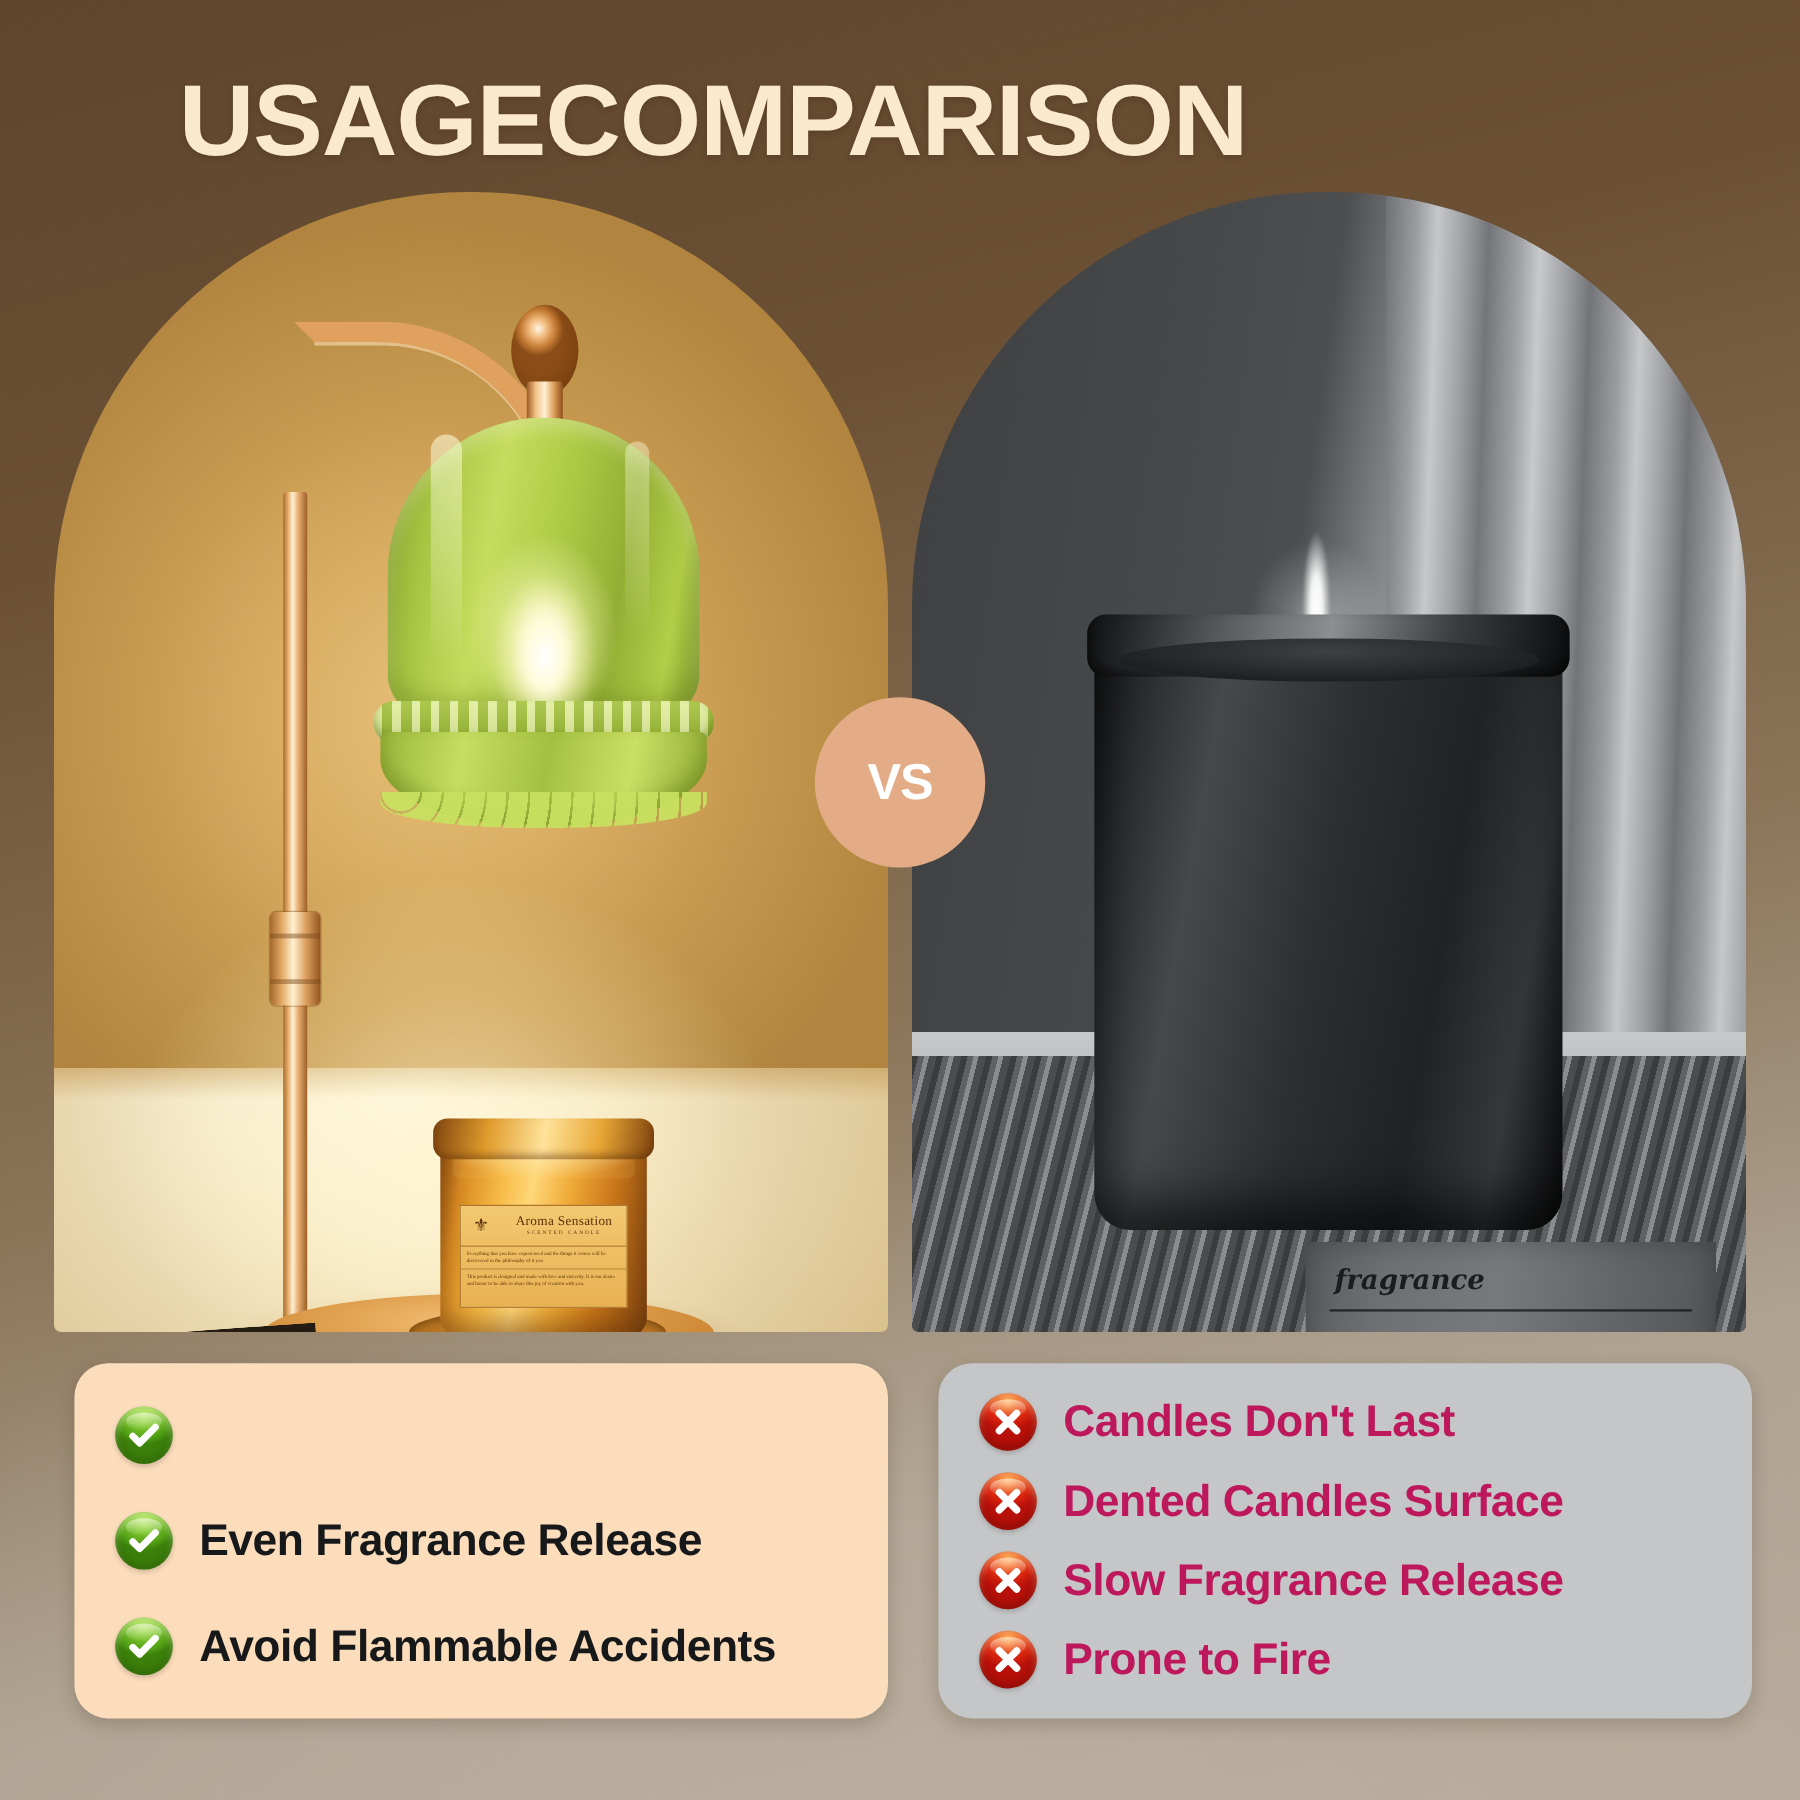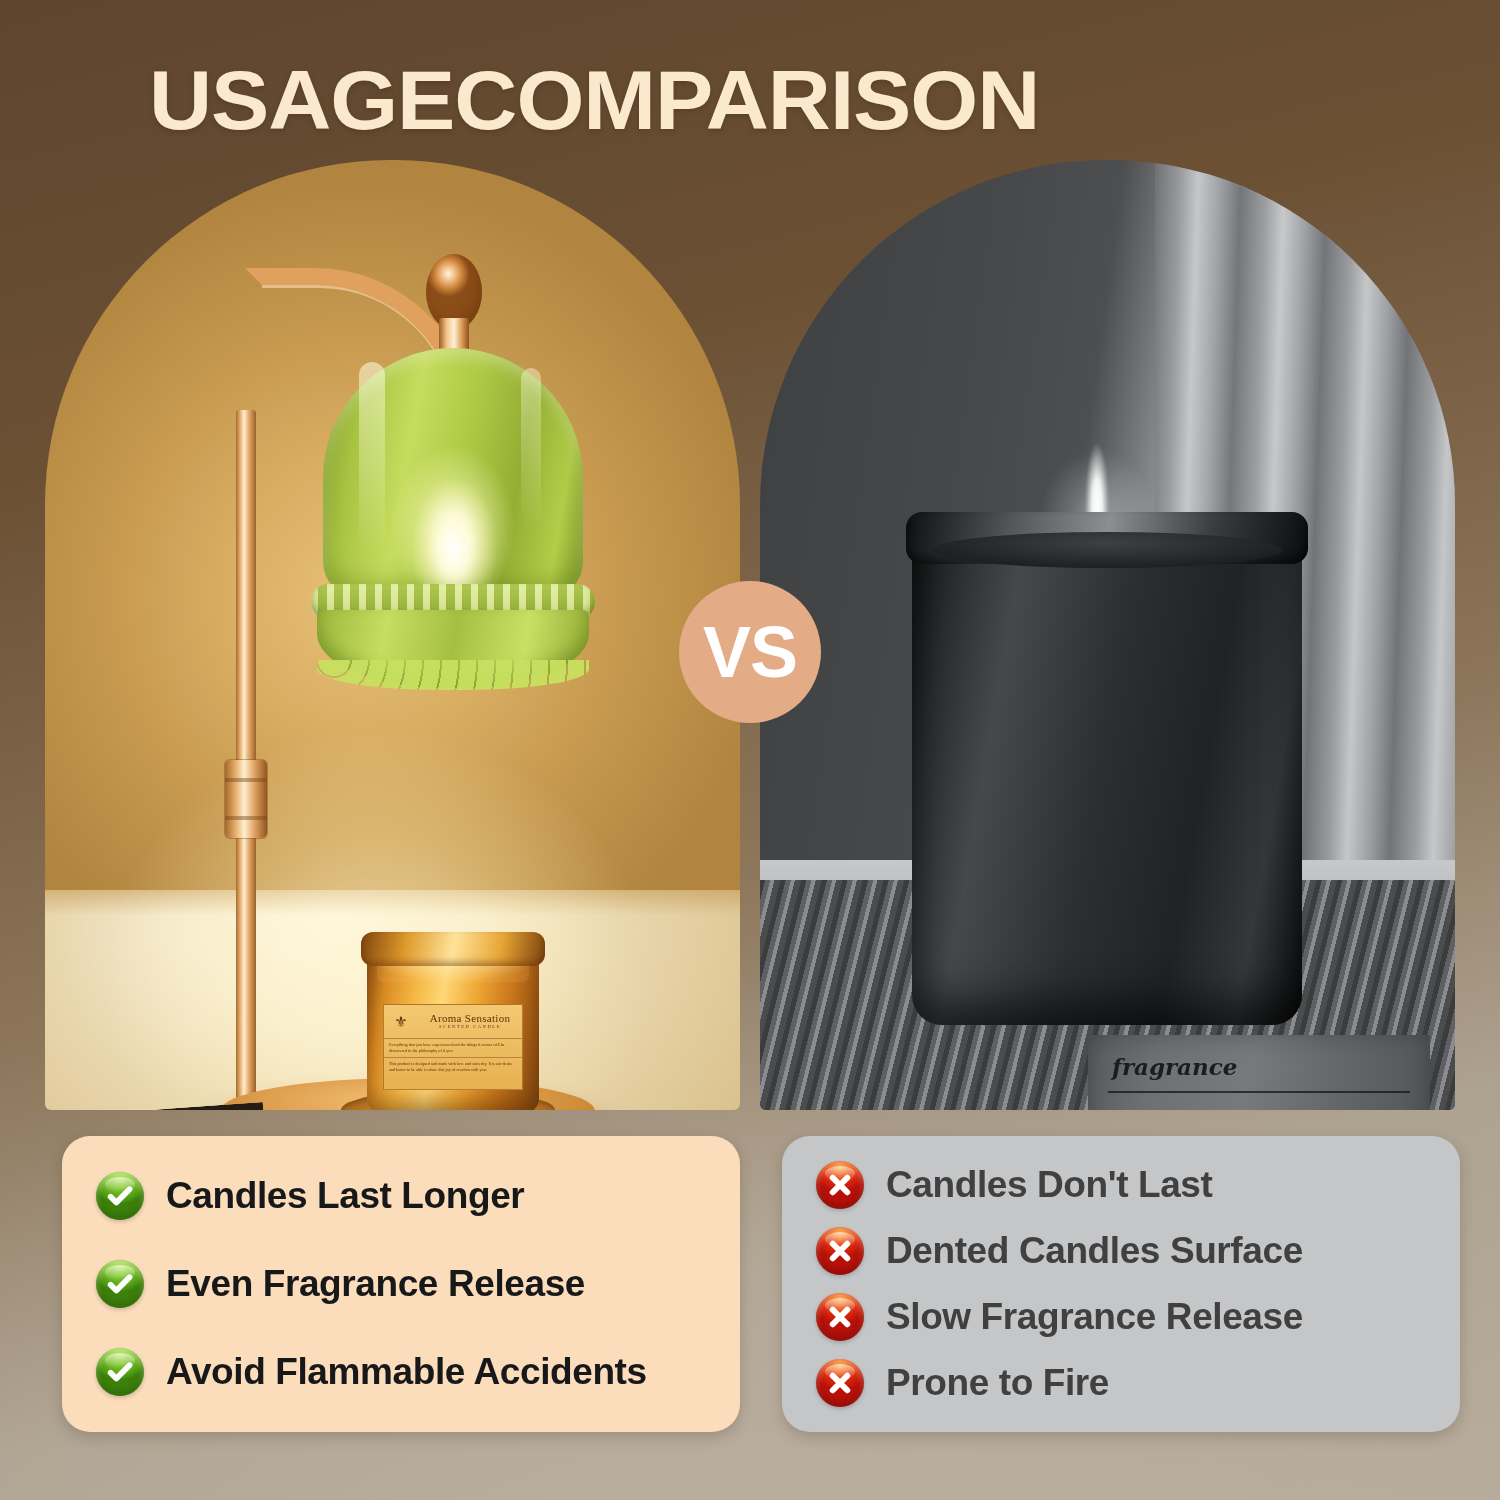--- a/index.html
+++ b/index.html
@@ -269,21 +269,21 @@
   .dl-rule{ height:2px; background:rgba(20,22,24,.75); margin:3px 0; }
 
   
   #vs-badge{
     position:absolute; left:679px; top:581px; width:142px; height:142px;
     border-radius:50%; background:#E3AC87;
     display:flex; align-items:center; justify-content:center;
     z-index:5;
   }
   #vs-badge .vs-text{
-    color:#FFFFFF; font-size:72px; font-weight:bold; letter-spacing:-1px;
+    color:#FFFFFF; font-size:42px; font-weight:bold; letter-spacing:-1px;
     font-family:"Liberation Sans", sans-serif; line-height:1;
   }
 
   
   .panel{
     position:absolute; top:1136px; width:678px; height:296px;
     border-radius:28px;
     padding:16px 20px 16px 34px;
     display:flex; flex-direction:column; justify-content:space-around;
     box-shadow:0 5px 14px rgba(60,45,28,.22);
@@ -312,21 +312,21 @@
     border-radius:50%;
     background:linear-gradient(180deg, rgba(255,255,255,.55), rgba(255,255,255,0));
   }
 
   .feature-label{
     font-size:37px; font-weight:bold; color:#16181A;
     font-family:"Liberation Sans", sans-serif;
     line-height:1.05; white-space:nowrap;
     letter-spacing:-.4px;
   }
-  #panel-cons .feature-label{ color:#404040; }
+  #panel-cons .feature-label{ color:#be185d; }
 </style>
 </head>
 <body>
 
 <div id="title-bar">
   <div class="title">USAGECOMPARISON</div>
 </div>
 
 <div class="photo" id="photo-left">
   <div class="scene-warm"></div>
@@ -393,21 +393,20 @@
   <span class="vs-text">VS</span>
 </div>
 
 <div class="panel" id="panel-pros">
   <div class="feature-row">
     <span class="badge-icon icon-check">
       <svg viewBox="0 0 24 24" aria-hidden="true">
           <path d="M4.5 12.6l4.6 4.6L19.6 6.6" fill="none" stroke="#FFFFFF" stroke-width="4.6" stroke-linecap="round" stroke-linejoin="round"></path>
         </svg>
     </span>
-    <span class="feature-label">Candles Last Longer</span>
   </div>
   <div class="feature-row">
     <span class="badge-icon icon-check">
       <svg viewBox="0 0 24 24" aria-hidden="true">
           <path d="M4.5 12.6l4.6 4.6L19.6 6.6" fill="none" stroke="#FFFFFF" stroke-width="4.6" stroke-linecap="round" stroke-linejoin="round"></path>
         </svg>
     </span>
     <span class="feature-label">Even Fragrance Release</span>
   </div>
   <div class="feature-row">

